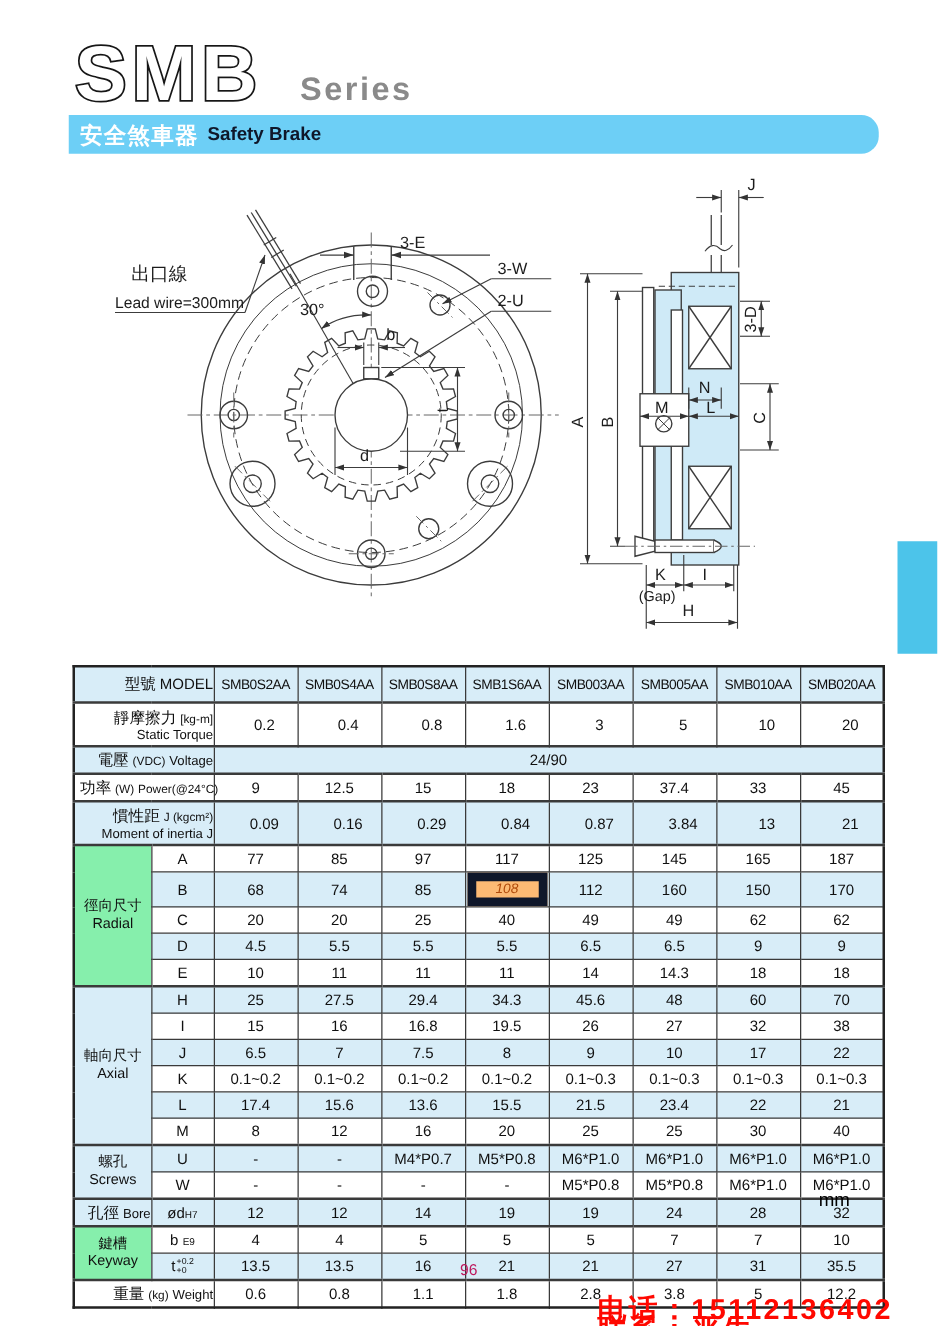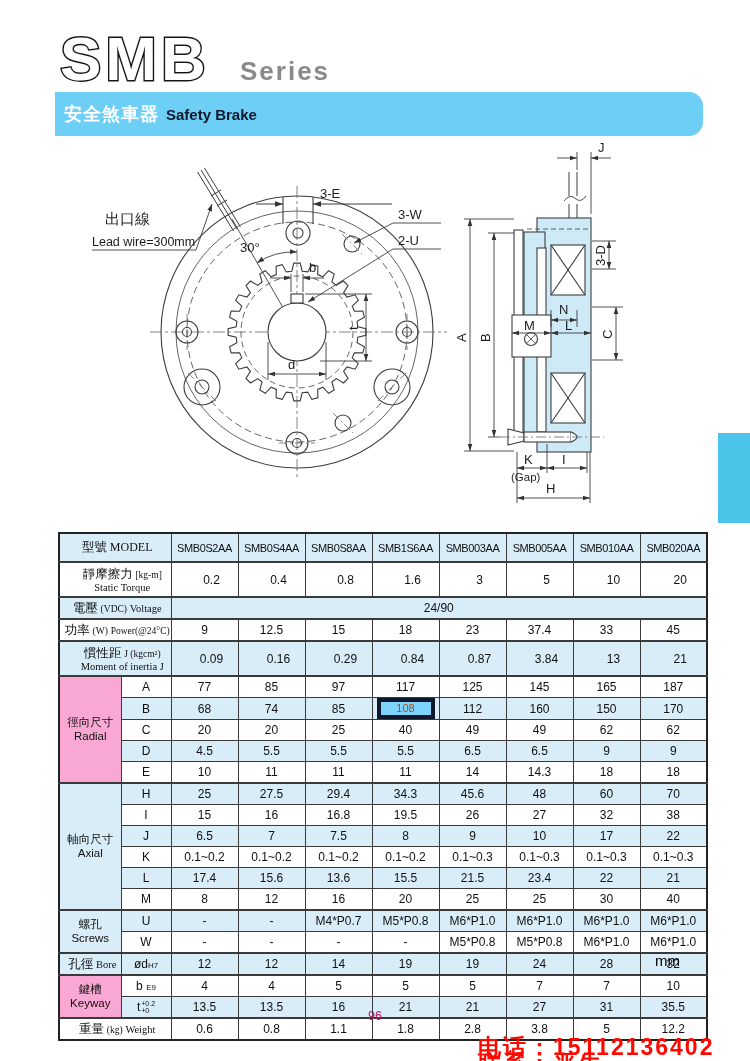--- a/index.html
+++ b/index.html
@@ -3,56 +3,56 @@
 <meta charset="utf-8">
 <style>
   html,body{margin:0;padding:0;}
   body{
     width:750px;height:1061px;position:relative;background:#ffffff;
     font-family:"Liberation Sans",sans-serif;color:#111;overflow:hidden;
   }
   
   #logo-svg{position:absolute;left:52px;top:14px;}
   #banner{
-    position:absolute;left:55px;top:92px;width:648px;height:44px;
+    position:absolute;left:55px;top:92px;width:648px;height:31px;
     background:#6dcff6;border-radius:0 14px 14px 0;
     display:flex;align-items:center;padding-left:9px;box-sizing:border-box;
   }
   #banner .zh{color:#fff;font-weight:bold;font-size:18px;letter-spacing:1px;}
   #banner .en{color:#0f172a;font-weight:bold;font-size:15px;margin-left:7px;}
   
   #drawing{position:absolute;left:0;top:0;}
   #side-tab{position:absolute;left:718px;top:433px;width:32px;height:90px;background:#4cc4ea;}
   
   #spec-table{
     position:absolute;left:58px;top:532px;width:648px;
     border-collapse:collapse;table-layout:fixed;border:2px solid #222;
   }
   #spec-table td{
     border:1px solid #3a3a3a;text-align:center;vertical-align:middle;
     font-size:12px;padding:0;height:20px;color:#101010;background:#fff;
   }
   #spec-table tr.h27 td{height:27px;}
   #spec-table tr.h33 td{height:33px;padding-left:14px;}
   #spec-table tr.blue td{background:#d8edf8;}
-  #spec-table td.grp{background:#f9a8d4;font-size:11.5px;line-height:1.2;}
+  #spec-table td.grp{background:#86efac;font-size:11.5px;line-height:1.2;}
   #spec-table tr.gs td{border-top-width:2px;}
-  #spec-table td.lbl{text-align:center;padding-left:4px;font-size:11px;white-space:nowrap;font-family:Liberation Serif, serif;}
+  #spec-table td.lbl{text-align:right;padding-left:4px;font-size:11px;white-space:nowrap;}
   #spec-table td.lbl .zh{font-size:12.5px;}
   #spec-table td.lbl .unit{font-size:9.5px;}
   #spec-table td.lbl .en{font-size:10.5px;}
   #spec-table td.lbl .l2{font-size:10.5px;line-height:1;}
   #spec-table td.model{font-size:11px;letter-spacing:-0.4px;}
   #spec-table td.sub{font-size:12px;}
   #spec-table td.sub .fit{font-size:8px;}
   .tolwrap{display:inline-flex;flex-direction:column;line-height:1;vertical-align:middle;margin-left:1px;}
   .tolwrap span{font-size:7px;text-align:left;}
   .hl{
-    display:inline-block;background:#7dd3fc;border:4px solid #0f172a;
-    min-width:46px;padding:0 2px;color:#b04a0a;font-size:11px;line-height:13px;
+    display:inline-block;background:#fdba74;border:7px solid #0f172a;
+    min-width:46px;padding:0 2px;color:#b04a0a;font-size:11px;line-height:13px;font-style:italic;
   }
   
   #page-num{position:absolute;left:345px;top:1009px;width:60px;text-align:center;font-size:12.5px;color:#be185d;}
   #units-label{position:absolute;left:655px;top:952px;font-size:15px;color:#000000;}
   .redline{position:absolute;color:#ff0800;font-weight:bold;font-size:23px;letter-spacing:2px;white-space:nowrap;}
   #contact-line{left:478px;top:1048px;}
   #phone-line{left:478px;top:1032px;}
 </style>
 </head>
 <body>

